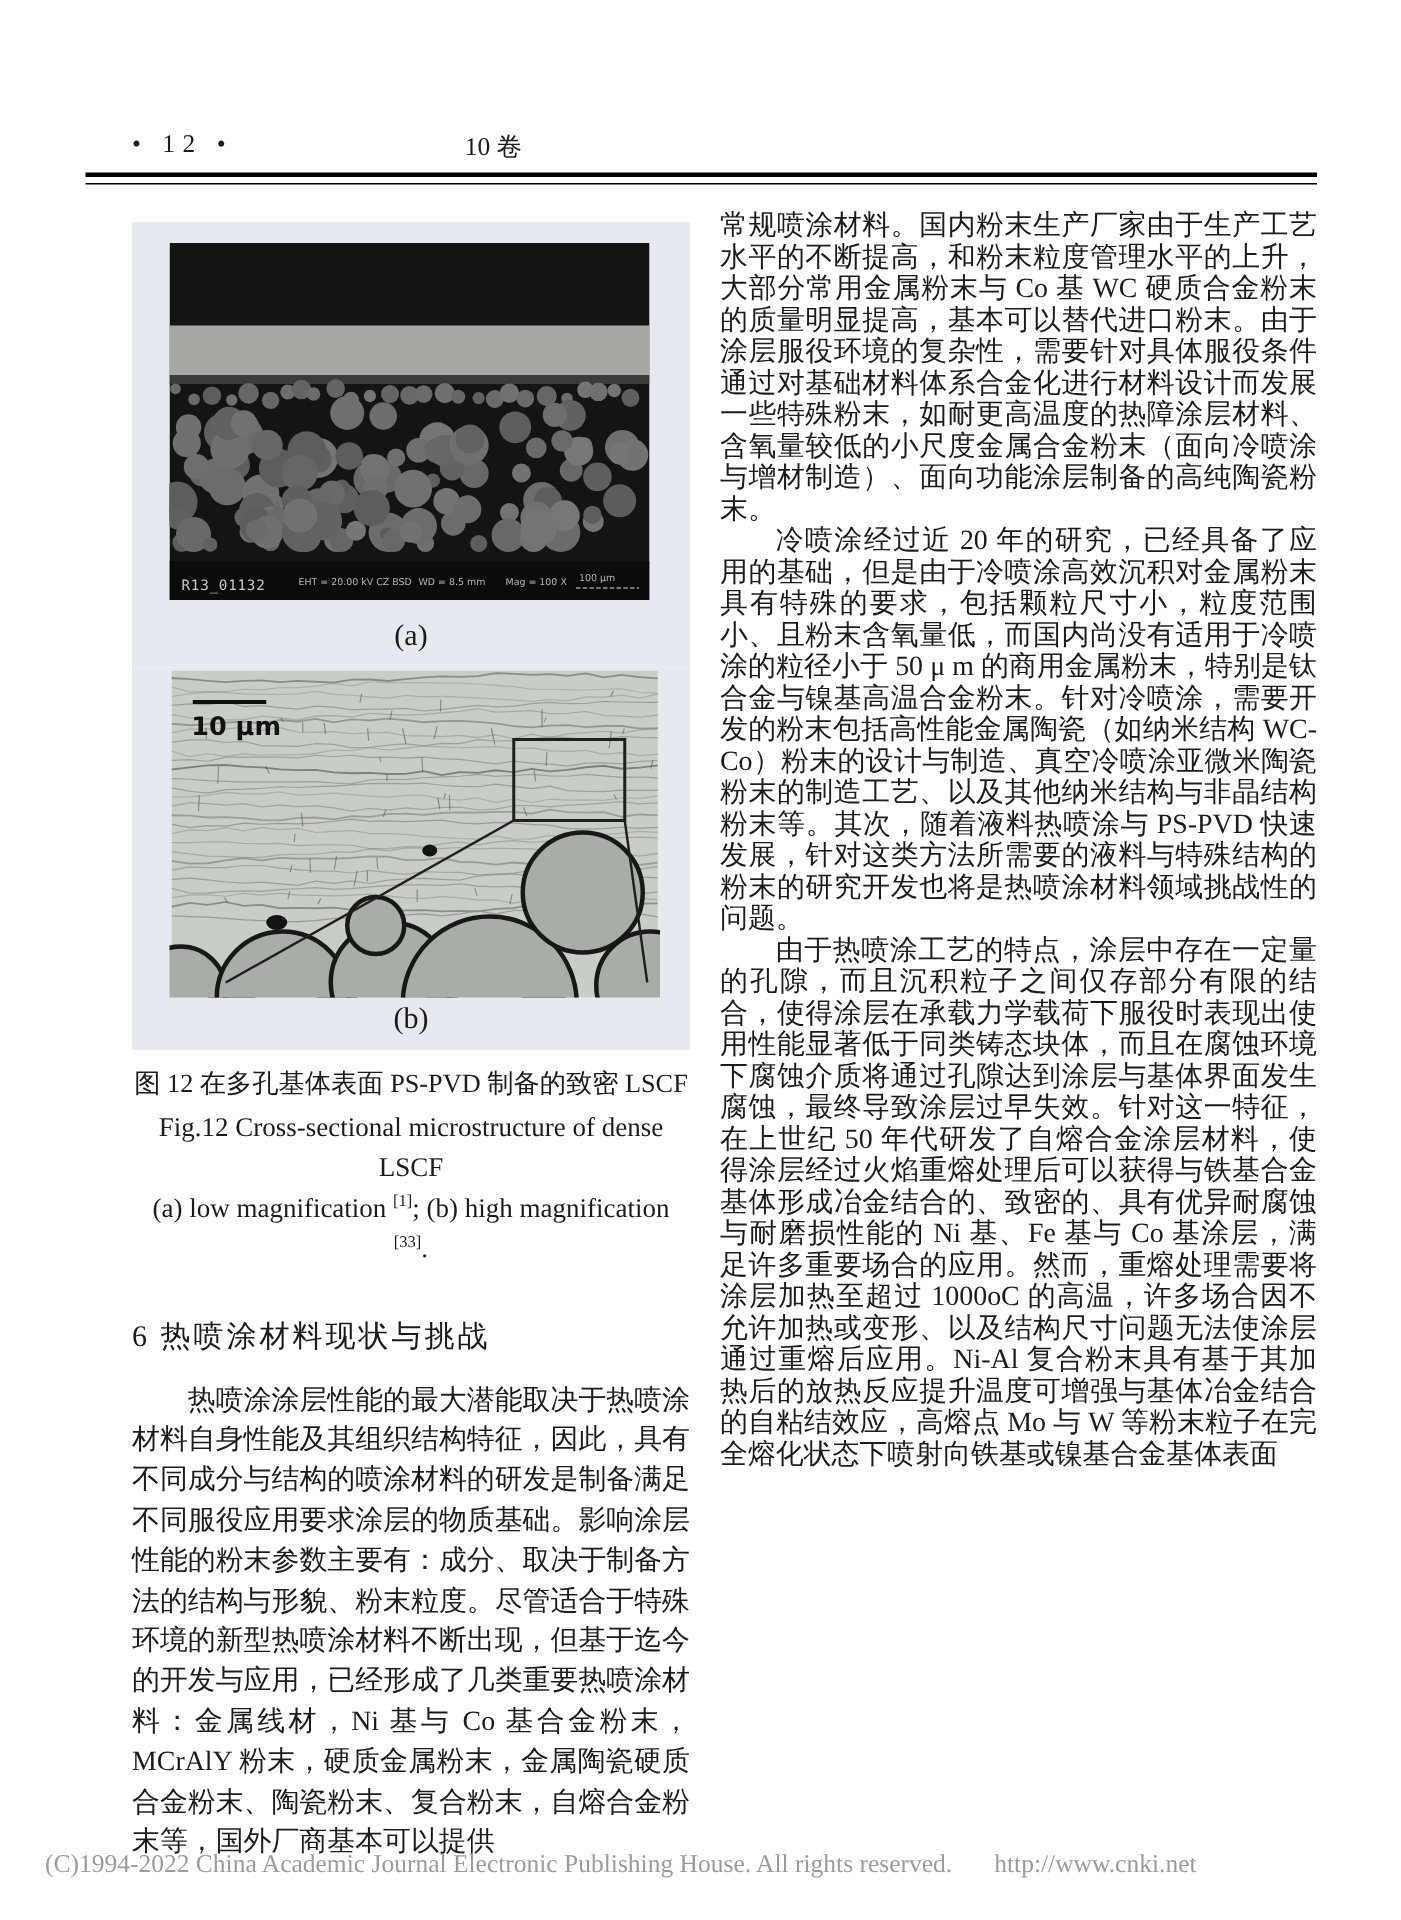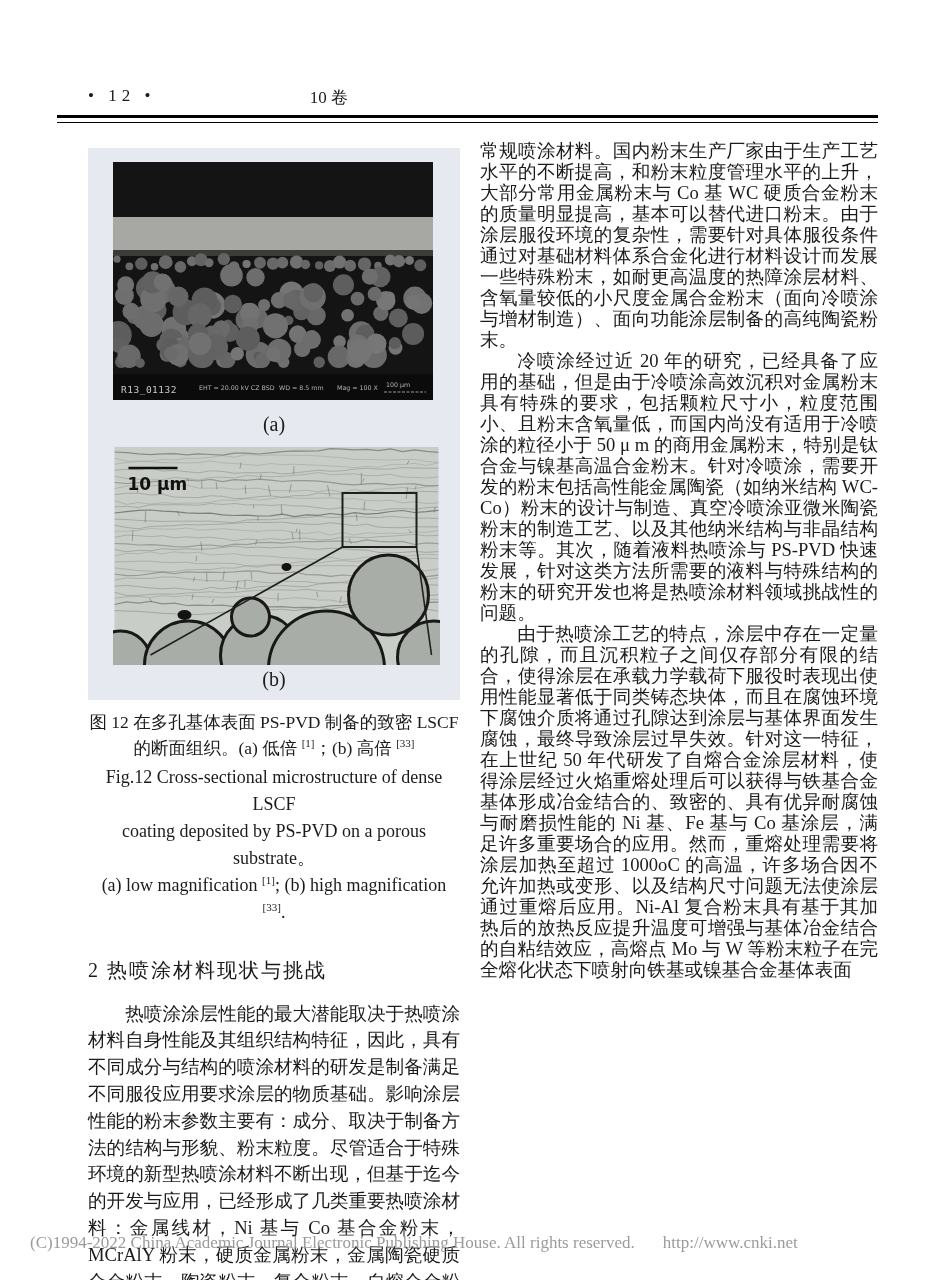--- a/index.html
+++ b/index.html
@@ -316,29 +316,27 @@
         <text x="13" y="43" class="scale-b">10 μm</text>
         <rect x="228" y="46" width="74" height="54" fill="none" stroke="#1f1f1f" stroke-width="2"></rect>
         <line x1="228" y1="100" x2="36" y2="208" stroke="#1f1f1f" stroke-width="1.6"></line>
         <line x1="302" y1="100" x2="317" y2="208" stroke="#1f1f1f" stroke-width="1.6"></line>
       </svg>
       <div class="fig-label">(b)</div>
     </div>
 
     <div class="caption-zh">
       <div>图 12 在多孔基体表面 PS-PVD 制备的致密 LSCF</div>
-      <div><span>的断面组织。(a) 低倍 </span><sup>[1]</sup><span>；(b) 高倍 </span><sup>[33]</sup></div>
     </div>
     <div class="caption-en">
       <div>Fig.12 Cross-sectional microstructure of dense LSCF</div>
-      <div>coating deposited by PS-PVD on a porous substrate。</div>
       <div><span>(a) low magnification </span><sup>[1]</sup><span>; (b) high magnification </span><sup>[33]</sup><span>.</span></div>
     </div>
 
-    <h2 class="sec-head">2 热喷涂材料现状与挑战</h2>
+    <h2 class="sec-head">6 热喷涂材料现状与挑战</h2>
     <p class="body-text body-left indent">热喷涂涂层性能的最大潜能取决于热喷涂材料自身性能及其组织结构特征，因此，具有不同成分与结构的喷涂材料的研发是制备满足不同服役应用要求涂层的物质基础。影响涂层性能的粉末参数主要有：成分、取决于制备方法的结构与形貌、粉末粒度。尽管适合于特殊环境的新型热喷涂材料不断出现，但基于迄今的开发与应用，已经形成了几类重要热喷涂材料：金属线材，Ni 基与 Co 基合金粉末，MCrAlY 粉末，硬质金属粉末，金属陶瓷硬质合金粉末、陶瓷粉末、复合粉末，自熔合金粉末等，国外厂商基本可以提供</p>
   </div>
 
   <div class="col-right">
     <p>常规喷涂材料。国内粉末生产厂家由于生产工艺水平的不断提高，和粉末粒度管理水平的上升，大部分常用金属粉末与 Co 基 WC 硬质合金粉末的质量明显提高，基本可以替代进口粉末。由于涂层服役环境的复杂性，需要针对具体服役条件通过对基础材料体系合金化进行材料设计而发展一些特殊粉末，如耐更高温度的热障涂层材料、含氧量较低的小尺度金属合金粉末（面向冷喷涂与增材制造）、面向功能涂层制备的高纯陶瓷粉末。</p>
     <p class="indent">冷喷涂经过近 20 年的研究，已经具备了应用的基础，但是由于冷喷涂高效沉积对金属粉末具有特殊的要求，包括颗粒尺寸小，粒度范围小、且粉末含氧量低，而国内尚没有适用于冷喷涂的粒径小于 50 μ m 的商用金属粉末，特别是钛合金与镍基高温合金粉末。针对冷喷涂，需要开发的粉末包括高性能金属陶瓷（如纳米结构 WC-Co）粉末的设计与制造、真空冷喷涂亚微米陶瓷粉末的制造工艺、以及其他纳米结构与非晶结构粉末等。其次，随着液料热喷涂与 PS-PVD 快速发展，针对这类方法所需要的液料与特殊结构的粉末的研究开发也将是热喷涂材料领域挑战性的问题。</p>
     <p class="indent">由于热喷涂工艺的特点，涂层中存在一定量的孔隙，而且沉积粒子之间仅存部分有限的结合，使得涂层在承载力学载荷下服役时表现出使用性能显著低于同类铸态块体，而且在腐蚀环境下腐蚀介质将通过孔隙达到涂层与基体界面发生腐蚀，最终导致涂层过早失效。针对这一特征，在上世纪 50 年代研发了自熔合金涂层材料，使得涂层经过火焰重熔处理后可以获得与铁基合金基体形成冶金结合的、致密的、具有优异耐腐蚀与耐磨损性能的 Ni 基、Fe 基与 Co 基涂层，满足许多重要场合的应用。然而，重熔处理需要将涂层加热至超过 1000oC 的高温，许多场合因不允许加热或变形、以及结构尺寸问题无法使涂层通过重熔后应用。Ni-Al 复合粉末具有基于其加热后的放热反应提升温度可增强与基体冶金结合的自粘结效应，高熔点 Mo 与 W 等粉末粒子在完全熔化状态下喷射向铁基或镍基合金基体表面</p>
   </div>
 
   <div class="footer">

